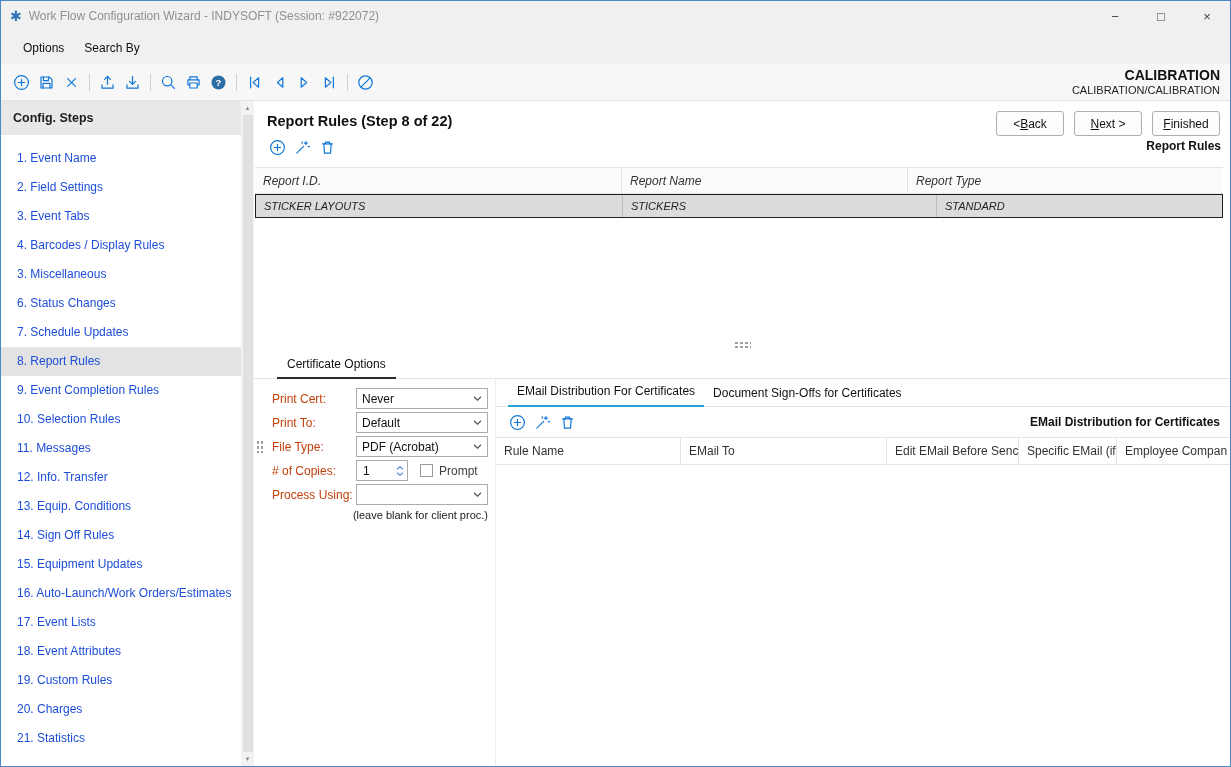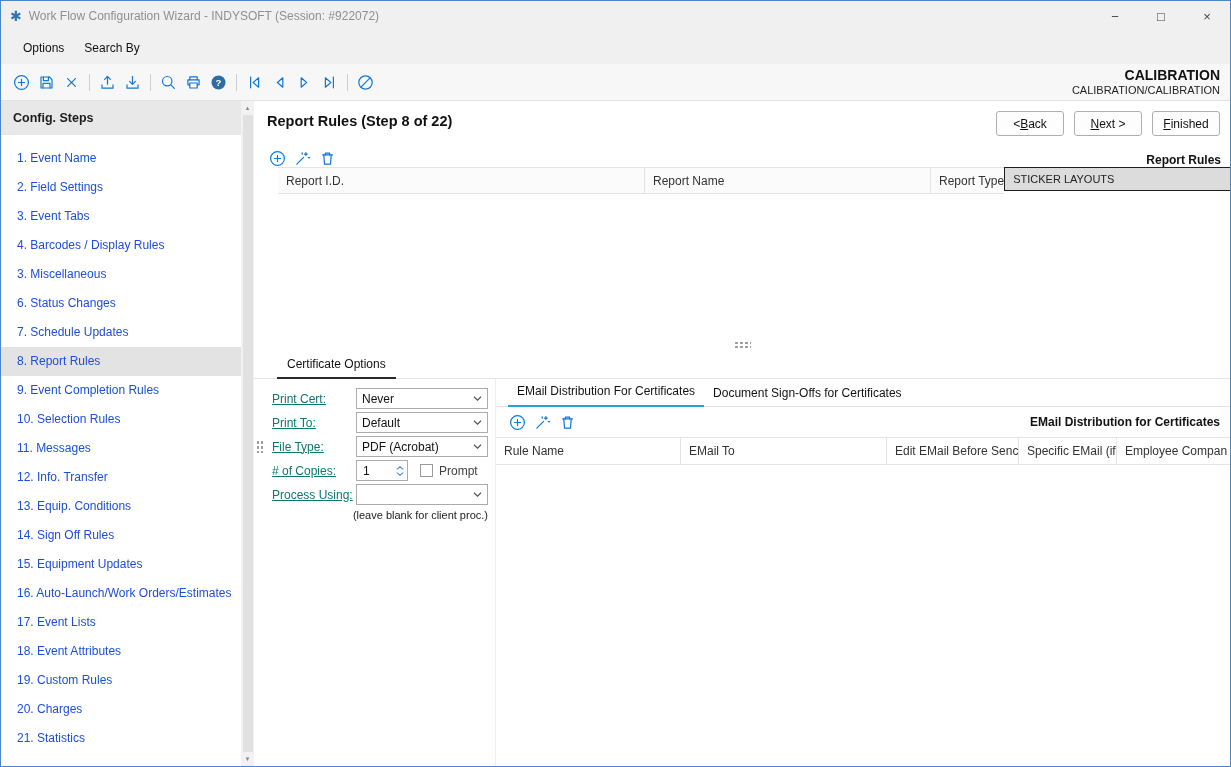--- a/index.html
+++ b/index.html
@@ -42,25 +42,25 @@
   .sb-thumb { position:absolute; left:1.5px; right:1.5px; top:14px; bottom:14px; background:#e1e1e1; }
 
   
   .content { flex:1; display:flex; flex-direction:column; background:#fff; min-width:0; }
   .content-header { height:38px; display:flex; align-items:flex-start; padding:10px 10px 0 13px; flex:0 0 auto; }
   .page-title { font-weight:bold; font-size:14.5px; color:#111; padding-top:2px; }
   .wizard-buttons { margin-left:auto; display:flex; gap:10px; }
   .wiz-btn { min-width:68px; height:25px; background:#fdfdfd; border:1px solid #aeaeae; border-radius:3px; font-size:12px; color:#111; display:flex; align-items:center; justify-content:center; font-family:inherit; cursor:default; }
   .wiz-btn .accel { text-decoration:underline; }
 
-  .grid-toolbar { height:28px; display:flex; align-items:flex-end; padding:0 9px 0 13px; flex:0 0 auto; }
+  .grid-toolbar { height:28px; display:flex; align-items:flex-start; padding:0 9px 0 13px; flex:0 0 auto; }
   .grid-toolbar .tbi { margin:0 6px 0 2px; }
   .grid-label { margin-left:auto; font-weight:bold; font-size:12px; color:#111; }
 
-  .report-grid { height:172px; margin:0 7px 0 24px; display:flex; flex-direction:row; flex:0 0 auto; }
+  .report-grid { height:172px; margin:0 7px 0 1px; display:flex; flex-direction:column; flex:0 0 auto;font-style:italic; }
   .rt-header { display:flex; height:27px; align-items:center; background:#fbfbfb; border-top:1px solid #e4e4e4; border-bottom:1px solid #e4e4e4; }
   .rt-col { padding-left:8px; font-size:12px; color:#333; height:100%; display:flex; align-items:center; white-space:nowrap; overflow:hidden; }
   .rt-col + .rt-col { border-left:1px solid #e4e4e4; }
   .c1 { width:366px; } .c2 { width:286px; } .c3 { flex:1; }
   .rt-row { display:flex; height:24px; align-items:flex-start; background:#dcdcdc; border:1px solid #1f1f1f; }
   .rt-cell { padding-left:8px; font-size:11px; color:#222; height:100%; display:flex; align-items:center; white-space:nowrap; overflow:hidden; }
   .rt-cell + .rt-cell { border-left:1px solid #bdbdbd; }
   .rt-empty { flex:1; background:#fff; }
 
   .h-splitter { height:12px; display:flex; align-items:center; justify-content:center; flex:0 0 auto; cursor:row-resize; }
@@ -69,21 +69,21 @@
   .cert-tab-row { height:28px; border-bottom:1px solid #e4e4e4; display:flex; align-items:flex-end; padding-left:23px; flex:0 0 auto; }
   .cert-tab { padding:5px 10px 6px; font-size:12px; color:#111; border-bottom:2px solid #2b2b2b; margin-bottom:-1px; white-space:nowrap; }
 
   
   .bottom { flex:1; display:flex; min-height:0; position:relative; }
   .v-handle { position:absolute; left:1px; top:58px; width:9px; height:18px; display:flex; align-items:center; justify-content:center; cursor:col-resize; }
   .v-dots { width:7px; height:13px; background-image:radial-gradient(circle, #9b9b9b 1.1px, transparent 1.4px); background-size:4px 5px; }
 
   .form-pane { width:241px; padding:9px 0 0 18px; flex:0 0 auto; }
   .form-row { display:flex; align-items:center; margin-bottom:3px; height:21px; }
-  .form-label { width:84px; font-size:12px; color:#0f766e; white-space:nowrap;text-decoration:underline; }
+  .form-label { width:84px; font-size:12px; color:#c2410c; white-space:nowrap; }
   .combo { width:132px; height:21px; border:1px solid #ababab; background:#fff; display:flex; align-items:center; justify-content:space-between; padding:0 5px 0 5px; }
   .combo-val { font-size:12px; color:#111; white-space:nowrap; overflow:hidden; }
   .chev { width:9px; height:5px; stroke:#555; stroke-width:1.2; fill:none; flex:0 0 auto; }
   .spinner { width:52px; height:21px; border:1px solid #ababab; background:#fff; display:flex; }
   .spin-val { flex:1; display:flex; align-items:center; padding-left:6px; font-size:12px; color:#111; }
   .spin-btns { width:15px; display:flex; flex-direction:column; align-items:center; justify-content:center; gap:2px; }
   .spin-btns svg { width:8px; height:4px; stroke:#4a90d9; stroke-width:1.2; fill:none; }
   .checkbox { width:13px; height:13px; border:1px solid #9a9a9a; background:#fff; margin-left:12px; flex:0 0 auto; }
   .cb-label { margin-left:6px; font-size:12px; color:#3f3f3f; }
   .form-hint { margin-top:4px; font-size:11px; color:#222; text-align:right; padding-right:7px; white-space:nowrap; }

